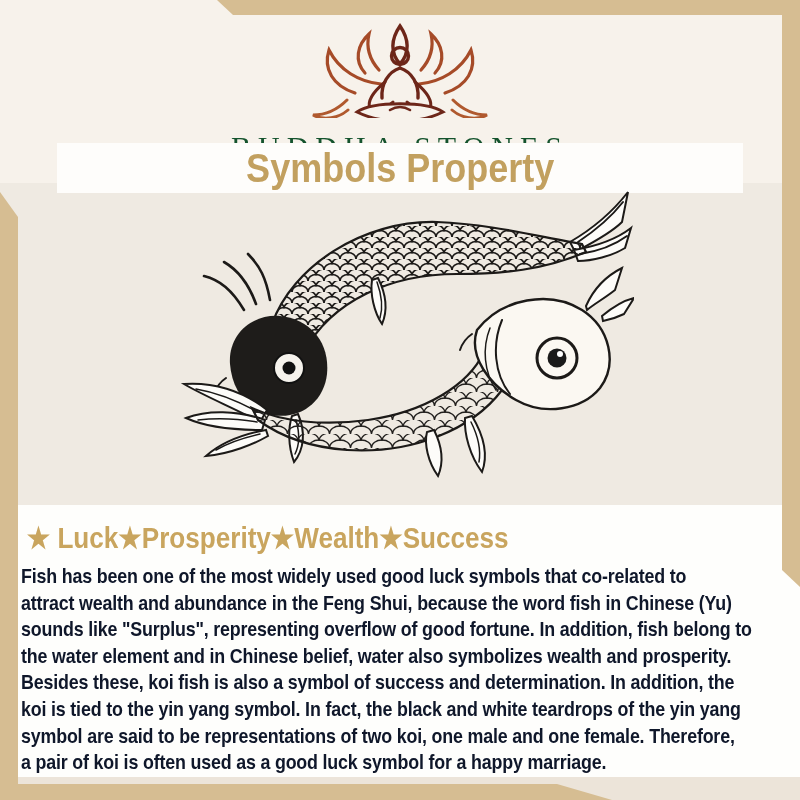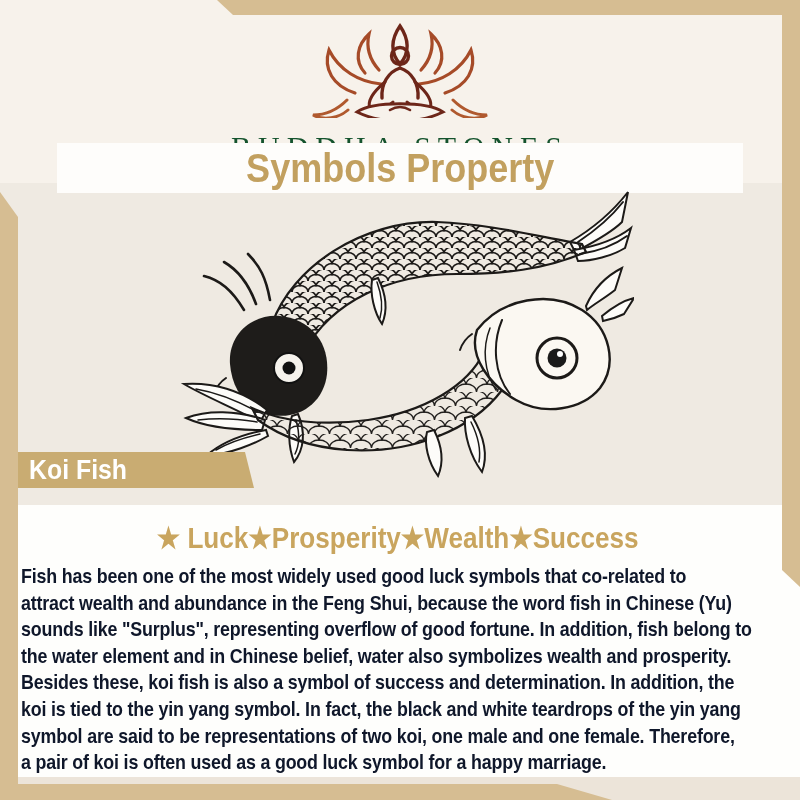--- a/index.html
+++ b/index.html
@@ -39,22 +39,22 @@
   .koi-wrap { position:absolute; left:172px; top:182px; width:462px; height:298px; }
 
   
   .section-banner { position:absolute; left:18px; top:452px; width:236px; height:36px; background:#c9ac72;
                     clip-path:polygon(0 0, 227px 0, 236px 36px, 0 36px);
                     display:flex; align-items:center; }
   .section-banner-label { color:#ffffff; font-size:27px; font-weight:bold; padding-left:12px;
                           transform:scaleX(0.92); transform-origin:left center; white-space:nowrap; }
 
   
-  .tagline { position:absolute; left:0; top:521px; width:760px; text-align:center;
-             font-size:29px; font-weight:bold; color:#c9a55e;padding-left:36px; }
+  .tagline { position:absolute; left:0; top:521px; width:760px; 
+             font-size:29px; font-weight:bold; color:#c9a55e; }
   .tagline span { display:inline-block; transform:scaleX(0.9); white-space:nowrap; }
 
   
   .body-text { position:absolute; left:21px; top:563px; width:770px; color:#0f172a; }
   .body-line { font-size:20.5px; font-weight:bold; letter-spacing:-0.2px; line-height:26.6px;
                transform:scaleX(0.87); transform-origin:left center; white-space:nowrap; }
 </style>
 </head>
 <body>
 
@@ -160,23 +160,20 @@
         <path d="M330,138 C320,162 322,192 338,212" stroke-width="2" fill="none"></path>
         <path d="M318,146 C310,166 312,190 324,208" stroke-width="1.5" fill="none"></path>
         <circle cx="385" cy="176" r="20" fill="#fbf8f2" stroke-width="3"></circle>
         <circle cx="385" cy="176" r="9.5" fill="#1a1a1a" stroke="none"></circle>
         <circle cx="388" cy="172" r="3" fill="#ffffff" stroke="none"></circle>
         <path d="M300,152 C294,156 290,162 288,168" stroke-width="2" fill="none"></path>
       </g>
     </svg>
   </div>
 
-  <div class="section-banner">
-    <div class="section-banner-label">Koi Fish</div>
-  </div>
 
   <div class="tagline">
     <span>★ Luck★Prosperity★Wealth★Success</span>
   </div>
 
   <div class="body-text">
 
   <div class="body-line">Fish has been one of the most widely used good luck symbols that co-related to</div>
       <div class="body-line">attract wealth and abundance in the Feng Shui, because the word fish in Chinese (Yu)</div>
       <div class="body-line">sounds like "Surplus", representing overflow of good fortune. In addition, fish belong to</div>

